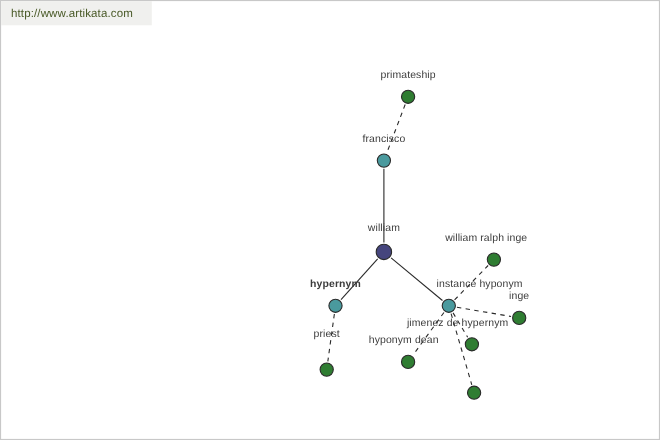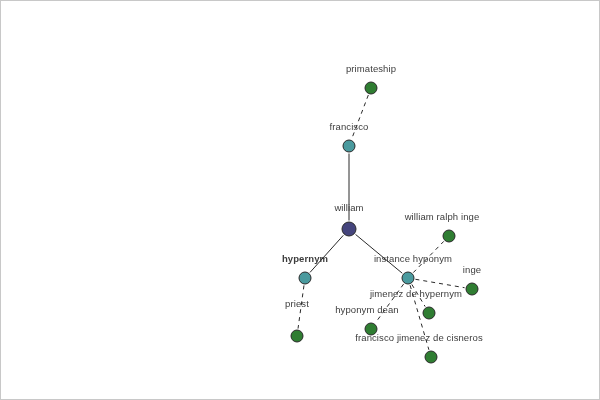--- a/index.html
+++ b/index.html
@@ -82,20 +82,23 @@
     letter-spacing: 0.1px;
     pointer-events: none;
     text-align: center;
   }
 </style>
 </head>
 <body>
 
 <div id="page">
 
+  <div id="url-bar">
+    <span id="url-text">http://www.artikata.com</span>
+  </div>
 
   <div id="graph-canvas">
     <svg id="graph-svg" viewBox="0 0 600 400" xmlns="http://www.w3.org/2000/svg">
         <line x1="367.34009324409595" y1="94.01248144738338" x2="350.65990675590405" y2="137.98751855261662" stroke="#2a2a2a" stroke-width="1" stroke-dasharray="4,4"></line>
         <line x1="348" y1="152.5" x2="348" y2="219.5" stroke="#2a2a2a" stroke-width="1"></line>
         <line x1="342.320934324248" y1="234.32441404799653" x2="309.0109403021341" y2="271.41963466353246" stroke="#2a2a2a" stroke-width="1"></line>
         <line x1="354.5389561840464" y1="233.43065852573343" x2="401.2303327787826" y2="272.208242477294" stroke="#2a2a2a" stroke-width="1"></line>
         <line x1="302.97521952147224" y1="284.42965846932606" x2="297.02478047852776" y2="327.57034153067394" stroke="#2a2a2a" stroke-width="1" stroke-dasharray="4,4"></line>
         <line x1="412.2390254359129" y1="271.6331934558941" x2="442.7609745640871" y2="240.36680654410588" stroke="#2a2a2a" stroke-width="1" stroke-dasharray="4,4"></line>
         <line x1="414.3916166806982" y1="278.270434116995" x2="463.6083833193018" y2="286.729565883005" stroke="#2a2a2a" stroke-width="1" stroke-dasharray="4,4"></line>
@@ -106,29 +109,28 @@
     <div id="node-layer">
         <div class="graph-node" style="left: 370px; top: 87px; width: 13px; height: 13px; background: rgb(47, 125, 50); border: 1px solid rgb(42, 42, 42);"></div>
         <div class="node-label" style="left: 370px; top: 72.5px; color: rgb(60, 60, 60);">primateship</div>
         <div class="graph-node" style="left: 348px; top: 145px; width: 13px; height: 13px; background: rgb(74, 154, 158); border: 1px solid rgb(42, 42, 42);"></div>
         <div class="node-label" style="left: 348px; top: 130.5px; color: rgb(60, 60, 60);">francisco</div>
         <div class="graph-node" style="left: 348px; top: 228px; width: 15px; height: 15px; background: rgb(69, 69, 125); border: 1px solid rgb(42, 42, 42);"></div>
         <div class="node-label" style="left: 348px; top: 211.5px; color: rgb(60, 60, 60);">william</div>
         <div class="graph-node" style="left: 304px; top: 277px; width: 13px; height: 13px; background: rgb(74, 154, 158); border: 1px solid rgb(42, 42, 42);"></div>
         <div class="node-label" style="left: 304px; top: 262.5px; color: rgb(60, 60, 60); font-weight: bold;">hypernym</div>
         <div class="graph-node" style="left: 407px; top: 277px; width: 13px; height: 13px; background: rgb(74, 154, 158); border: 1px solid rgb(42, 42, 42);"></div>
-        <div class="node-label" style="left: 392px; top: 262.5px; color: rgb(60, 60, 60); padding-left: 40px;">instance hyponym</div>
+        <div class="node-label" style="left: 415px; top: 262.5px; color: rgb(60, 60, 60); padding-left: 40px;">instance hyponym</div>
         <div class="graph-node" style="left: 296px; top: 335px; width: 13px; height: 13px; background: rgb(47, 125, 50); border: 1px solid rgb(42, 42, 42);"></div>
         <div class="node-label" style="left: 296px; top: 308px; color: rgb(60, 60, 60);">priest</div>
         <div class="graph-node" style="left: 448px; top: 235px; width: 13px; height: 13px; background: rgb(47, 125, 50); border: 1px solid rgb(42, 42, 42);"></div>
         <div class="node-label" style="left: 441px; top: 220.5px; color: rgb(60, 60, 60);">william ralph inge</div>
         <div class="graph-node" style="left: 471px; top: 288px; width: 13px; height: 13px; background: rgb(47, 125, 50); border: 1px solid rgb(42, 42, 42);"></div>
         <div class="node-label" style="left: 471px; top: 273.5px; color: rgb(60, 60, 60);">inge</div>
         <div class="graph-node" style="left: 428px; top: 312px; width: 13px; height: 13px; background: rgb(47, 125, 50); border: 1px solid rgb(42, 42, 42);"></div>
         <div class="node-label" style="left: 415px; top: 297.5px; color: rgb(60, 60, 60);">jimenez de hypernym</div>
         <div class="graph-node" style="left: 370px; top: 328px; width: 13px; height: 13px; background: rgb(47, 125, 50); border: 1px solid rgb(42, 42, 42);"></div>
         <div class="node-label" style="left: 366px; top: 313.5px; color: rgb(60, 60, 60);">hyponym dean</div>
         <div class="graph-node" style="left: 430px; top: 356px; width: 13px; height: 13px; background: rgb(47, 125, 50); border: 1px solid rgb(42, 42, 42);"></div>
-        <div class="node-label" style="left: 418px; top: 341.5px; color: rgb(60, 60, 60);">francisco jimenez de cisneros</div>
       </div>
   </div>
 
 </div>
 
 </body></html>

